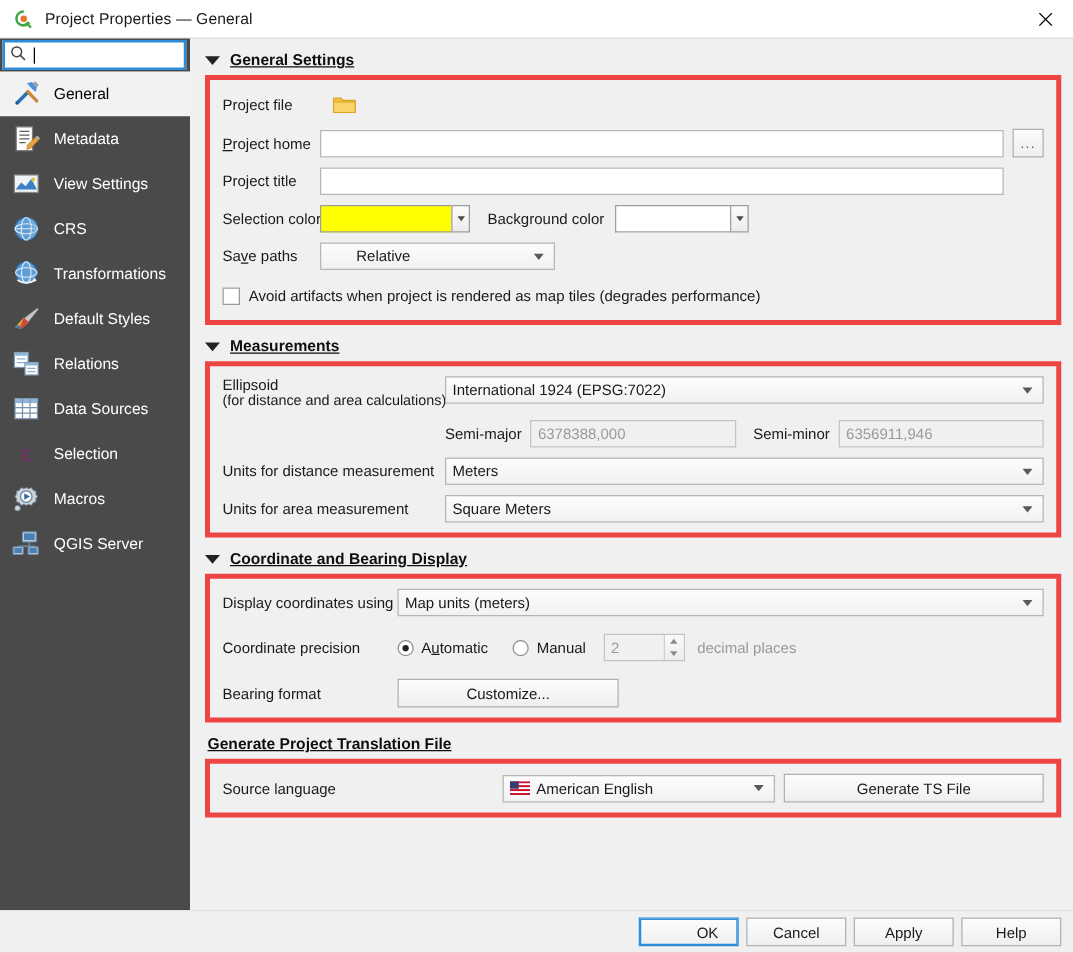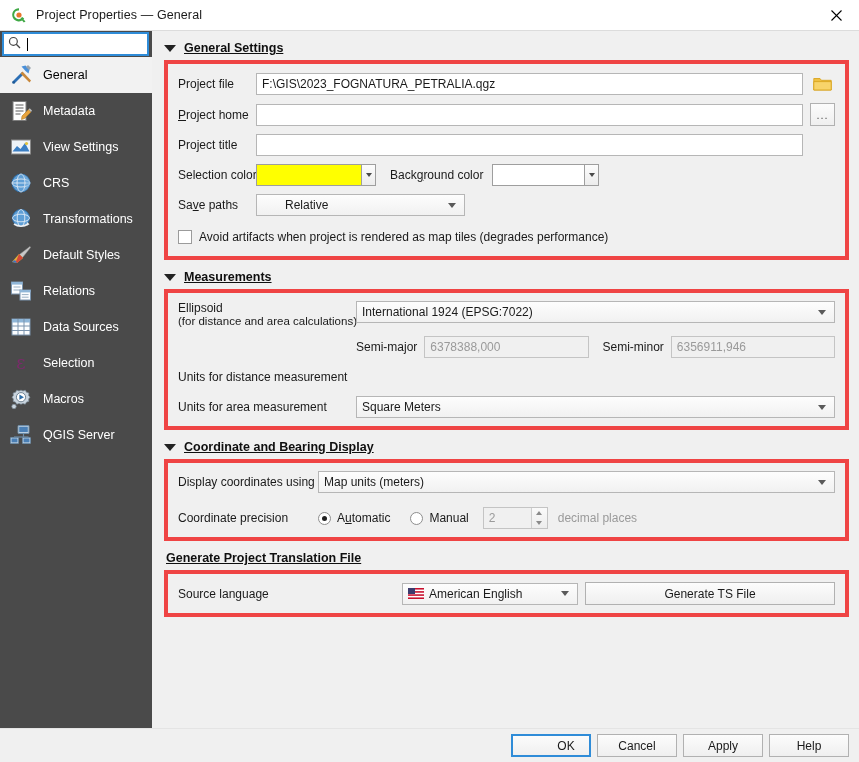--- a/index.html
+++ b/index.html
@@ -563,21 +563,20 @@
 
       <div class="group-header">
         <span class="arrow"></span>
         <span>General Settings</span>
       </div>
 
       <div class="group-box">
 
         <div class="frow">
           <span class="flabel" style="width:78px">Project file</span>
-          <div class="lineedit" style="flex:1 1 auto;">F:\GIS\2023_FOGNATURA_PETRALIA.qgz</div>
           <div class="toolbtn" style="margin-left:7px;">
             <svg width="19" height="16" viewBox="0 0 19 16">
               <path d="M0.8 2.5 L7 2.5 L8.4 4.3 L18.2 4.3 L18.2 14 L0.8 14 Z" fill="#f0c040" stroke="#d9a520" stroke-width="0.9"></path>
               <path d="M0.8 5.6 L18.2 5.6 L18.2 14 L0.8 14 Z" fill="#f8d46a" stroke="#d9a520" stroke-width="0.9"></path>
             </svg>
           </div>
         </div>
 
         <div class="frow">
           <span class="flabel" style="width:78px"><span class="mn">P</span>roject home</span>
@@ -602,21 +601,21 @@
           <div class="colorbtn" style="margin-left:9px;">
             <div class="swatch" style="width:92px;background:#ffffff;"></div>
             <div class="cdrop">
                 <span class="tri"></span>
               </div>
           </div>
         </div>
 
         <div class="frow">
           <span class="flabel" style="width:78px">Sa<span class="mn">v</span>e paths</span>
-          <div class="combo" style="width:209px;padding-left:28px;">
+          <div class="combo" style="width:188px;padding-left:28px;">
             <span>Relative</span>
             <span class="combo-arrow"></span>
           </div>
         </div>
 
         <div class="frow" style="margin-top:10px;">
           <span class="cbox"></span>
           <span class="flabel">Avoid artifacts when project is rendered as map tiles (degrades performance)</span>
         </div>
 
@@ -643,20 +642,24 @@
         <div class="frow">
           <span style="width:178px;"></span>
           <span class="flabel">Semi-major</span>
           <div class="lineedit disabled" style="flex:1 1 0; margin-left:7px;">6378388,000</div>
           <span class="flabel" style="margin-left:14px;">Semi-minor</span>
           <div class="lineedit disabled" style="flex:1 1 0; margin-left:7px;">6356911,946</div>
         </div>
 
         <div class="frow">
           <span class="flabel" style="width:178px;">Units for distance measurement</span>
+          <div class="combo" style="flex:1 1 auto;">
+            <span>Meters</span>
+            <span class="combo-arrow"></span>
+          </div>
         </div>
 
         <div class="frow">
           <span class="flabel" style="width:178px;">Units for area measurement</span>
           <div class="combo" style="flex:1 1 auto;">
             <span>Square Meters</span>
             <span class="combo-arrow"></span>
           </div>
         </div>
 
@@ -694,31 +697,35 @@
                   <span class="up"></span>
                 </div>
               <div>
                   <span class="dn"></span>
                 </div>
             </div>
           </div>
           <span class="flabel dim" style="margin-left:10px;">decimal places</span>
         </div>
 
+        <div class="frow" style="margin-top:14px;">
+          <span class="flabel" style="width:140px;">Bearing format</span>
+          <div class="btn" style="width:177px;">Customize...</div>
+        </div>
 
       </div>
 
       <div class="group-header plain" style="margin-top:4px;">
         <span>Generate Project Translation File</span>
       </div>
 
       <div class="group-box">
         <div class="frow">
           <span class="flabel" style="width:224px;">Source language</span>
-          <div class="combo" style="width:176px;text-align:right;">
+          <div class="combo" style="width:218px;text-align:right;">
             <span class="flagicon">
               <svg width="16" height="11" viewBox="0 0 16 11">
                 <rect width="16" height="11" fill="#ffffff"></rect>
                 <rect width="16" height="1.57" y="0" fill="#c8102e"></rect>
                 <rect width="16" height="1.57" y="3.14" fill="#c8102e"></rect>
                 <rect width="16" height="1.57" y="6.28" fill="#c8102e"></rect>
                 <rect width="16" height="1.57" y="9.43" fill="#c8102e"></rect>
                 <rect width="7" height="6" fill="#3c3b6e"></rect>
               </svg>
             </span>

